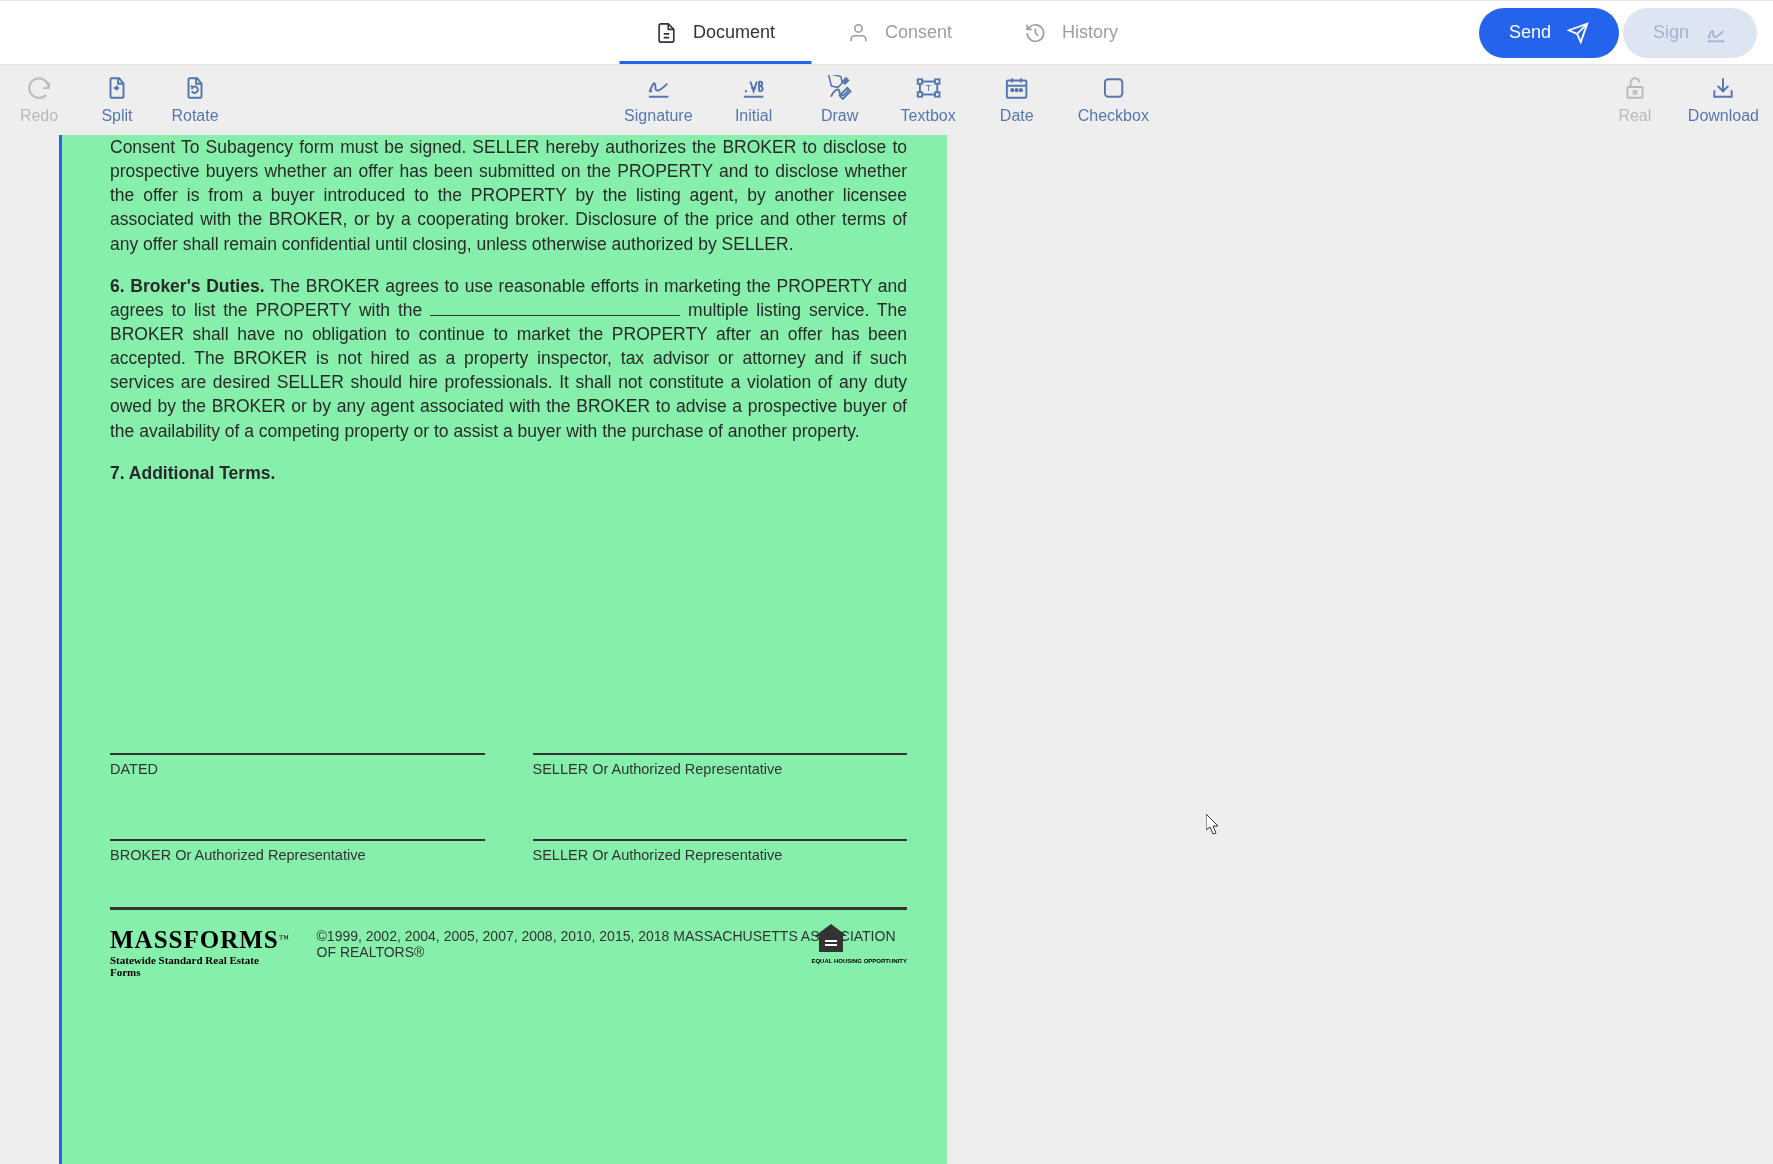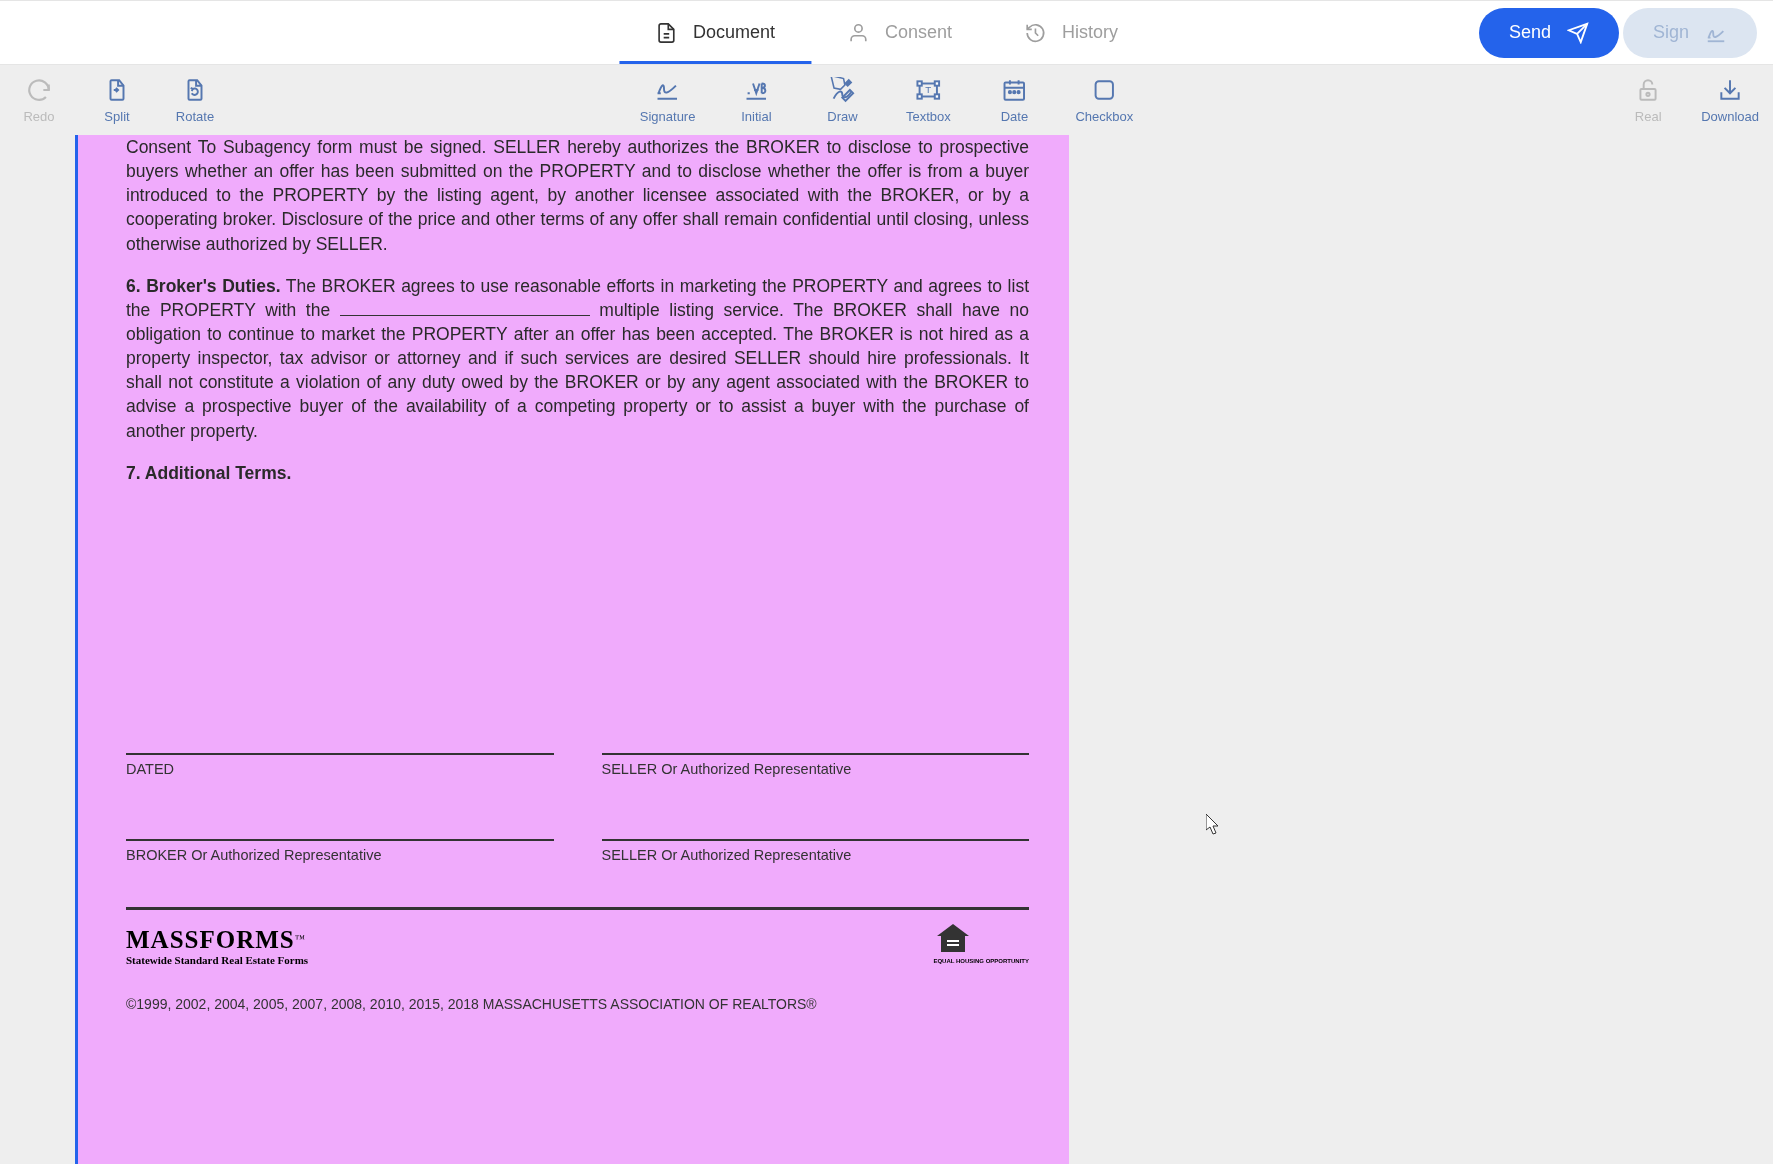--- a/index.html
+++ b/index.html
@@ -125,33 +125,33 @@
     }
     .tool-btn.disabled {
       color: #bbbbbb;
       cursor: not-allowed;
     }
     .tool-btn-icon {
       width: 26px;
       height: 26px;
     }
     .tool-btn-label {
-      font-size: 13px;
+      font-size: 16px;
     }
     .canvas-area {
       background: #eeeeee;
       padding: 0;
       min-height: calc(100vh - 135px);
       display: flex;
       justify-content: flex-start;
     }
     .document-page {
-      background: #f0abfc;
-      width: 994px;
-      margin-left: 75px;
+      background: #86efac;
+      width: 888px;
+      margin-left: 59px;
       padding: 0 40px 50px 48px;
       position: relative;
       border-left: 3px solid #2463eb;
     }
     .doc-text {
       font-family: Arial, Helvetica, sans-serif;
       font-size: 17.5px;
       line-height: 1.38;
       color: #2a2a2a;
       text-align: justify;
@@ -189,21 +189,20 @@
       color: #333;
     }
     .doc-footer {
       border-top: 3px solid #333;
       margin-top: 30px;
       padding-top: 16px;
       display: flex;
       align-items: flex-start;
       gap: 28px;
       position: relative;
-      flex-direction: column;
     }
     .footer-logo {
       font-family: "Times New Roman", Times, serif;
     }
     .footer-logo-main {
       font-size: 25px;
       font-weight: bold;
       letter-spacing: 1px;
     }
     .footer-logo-tm {

